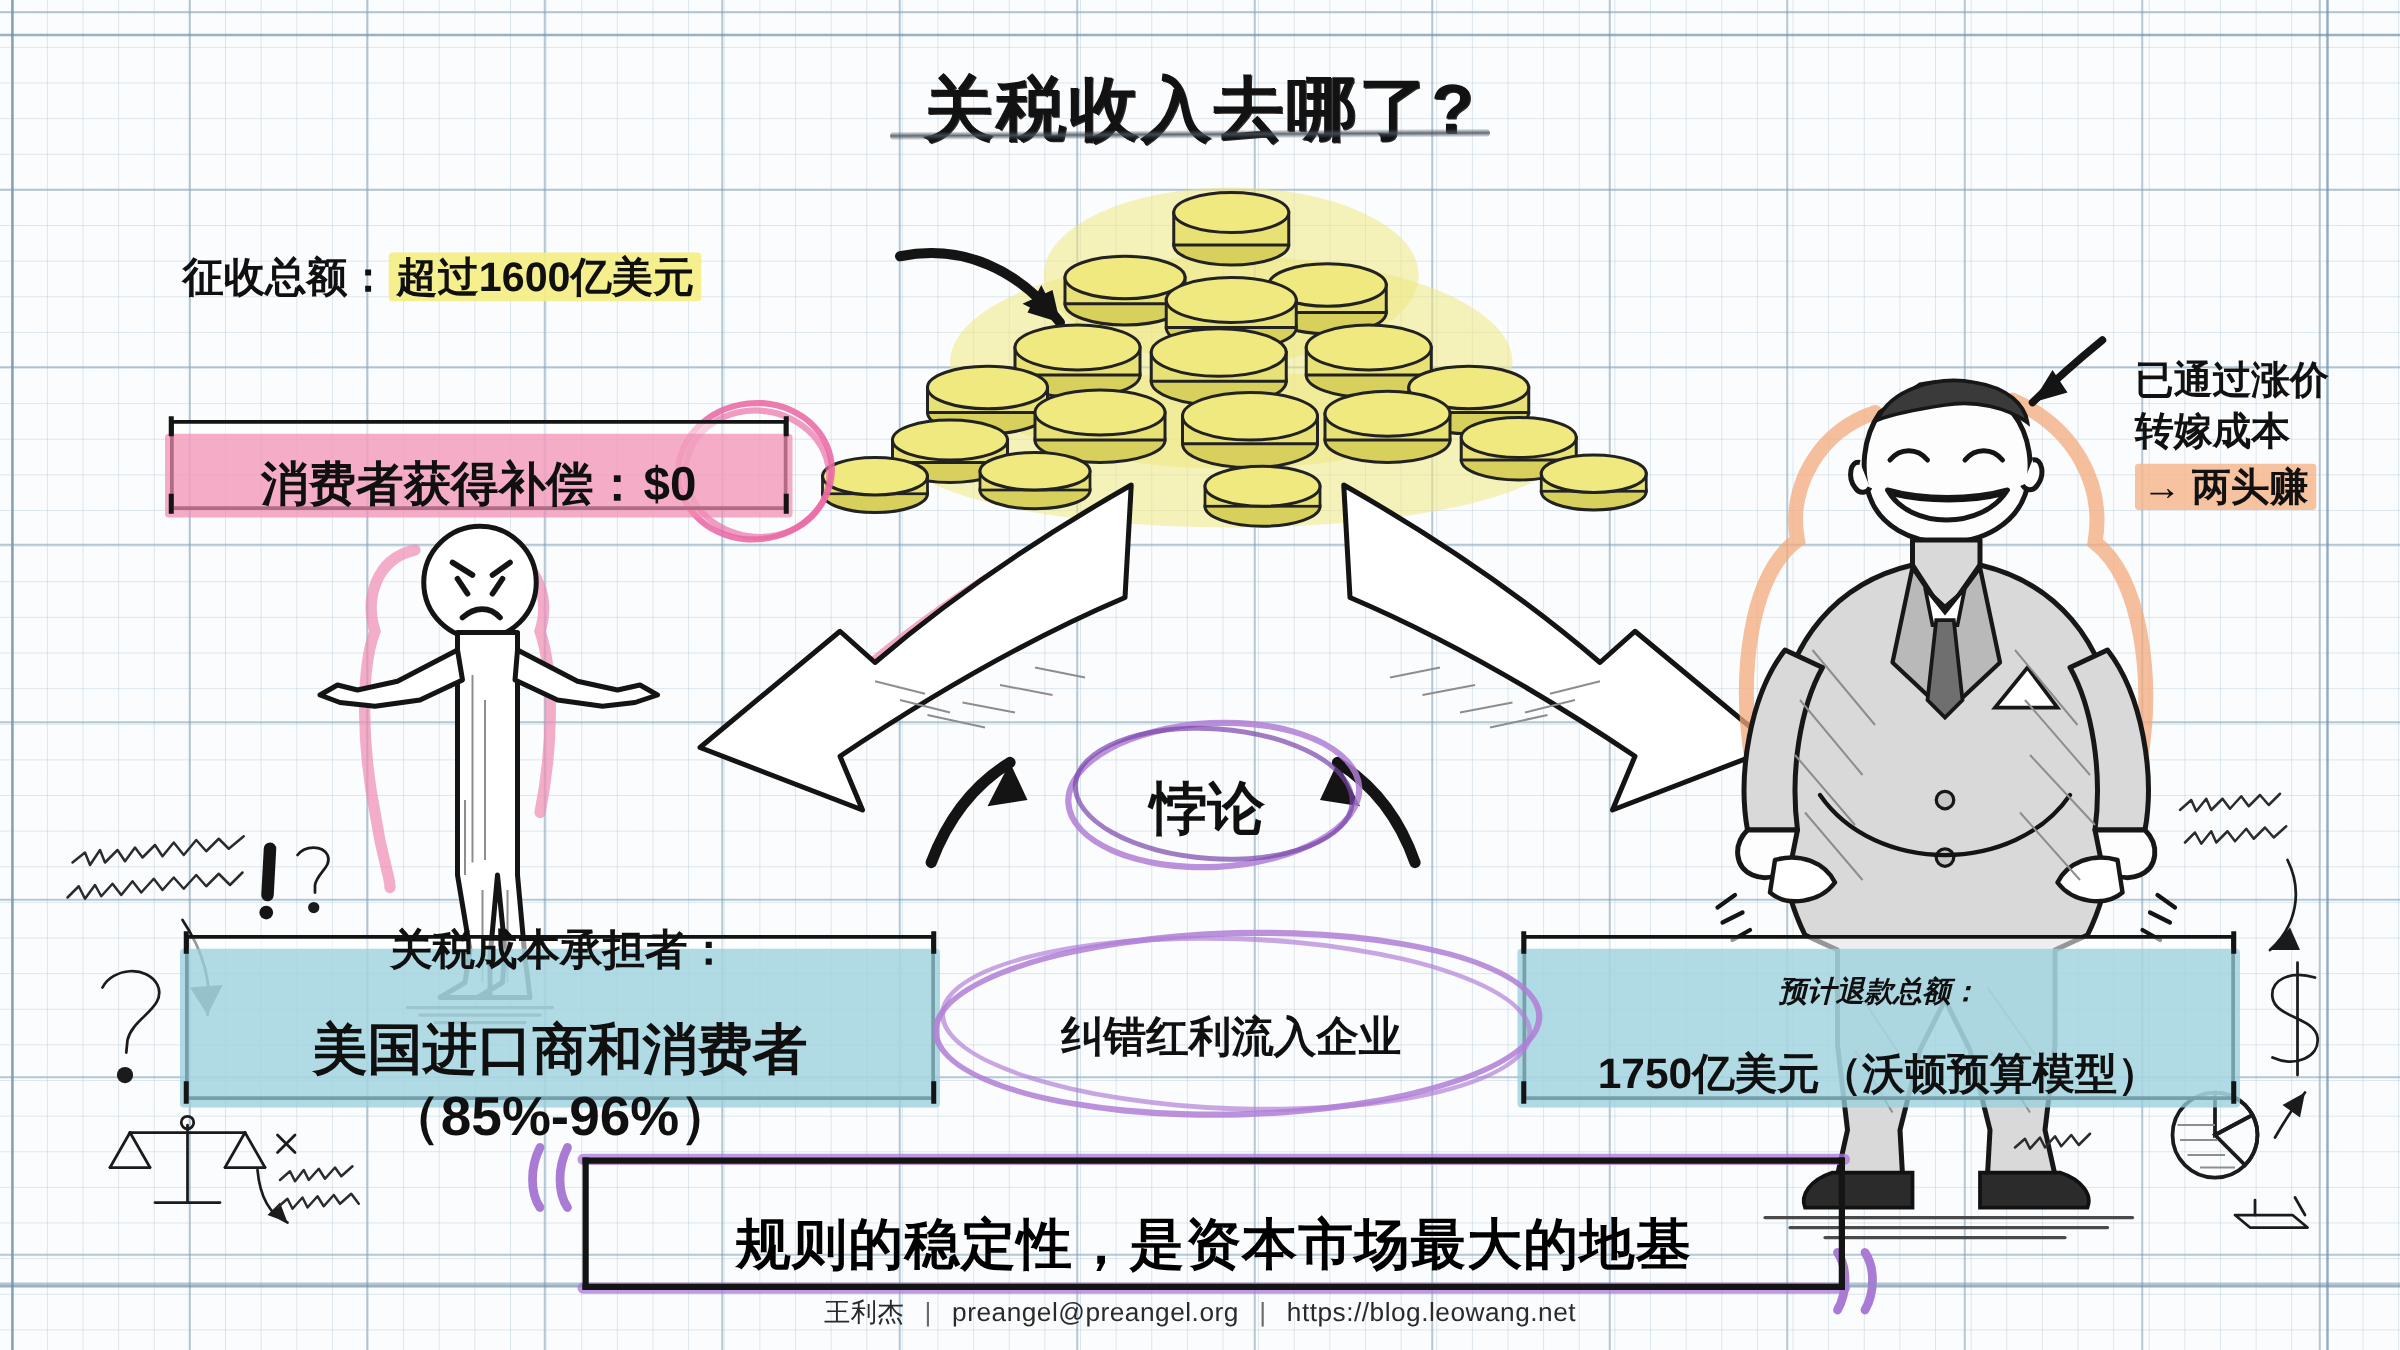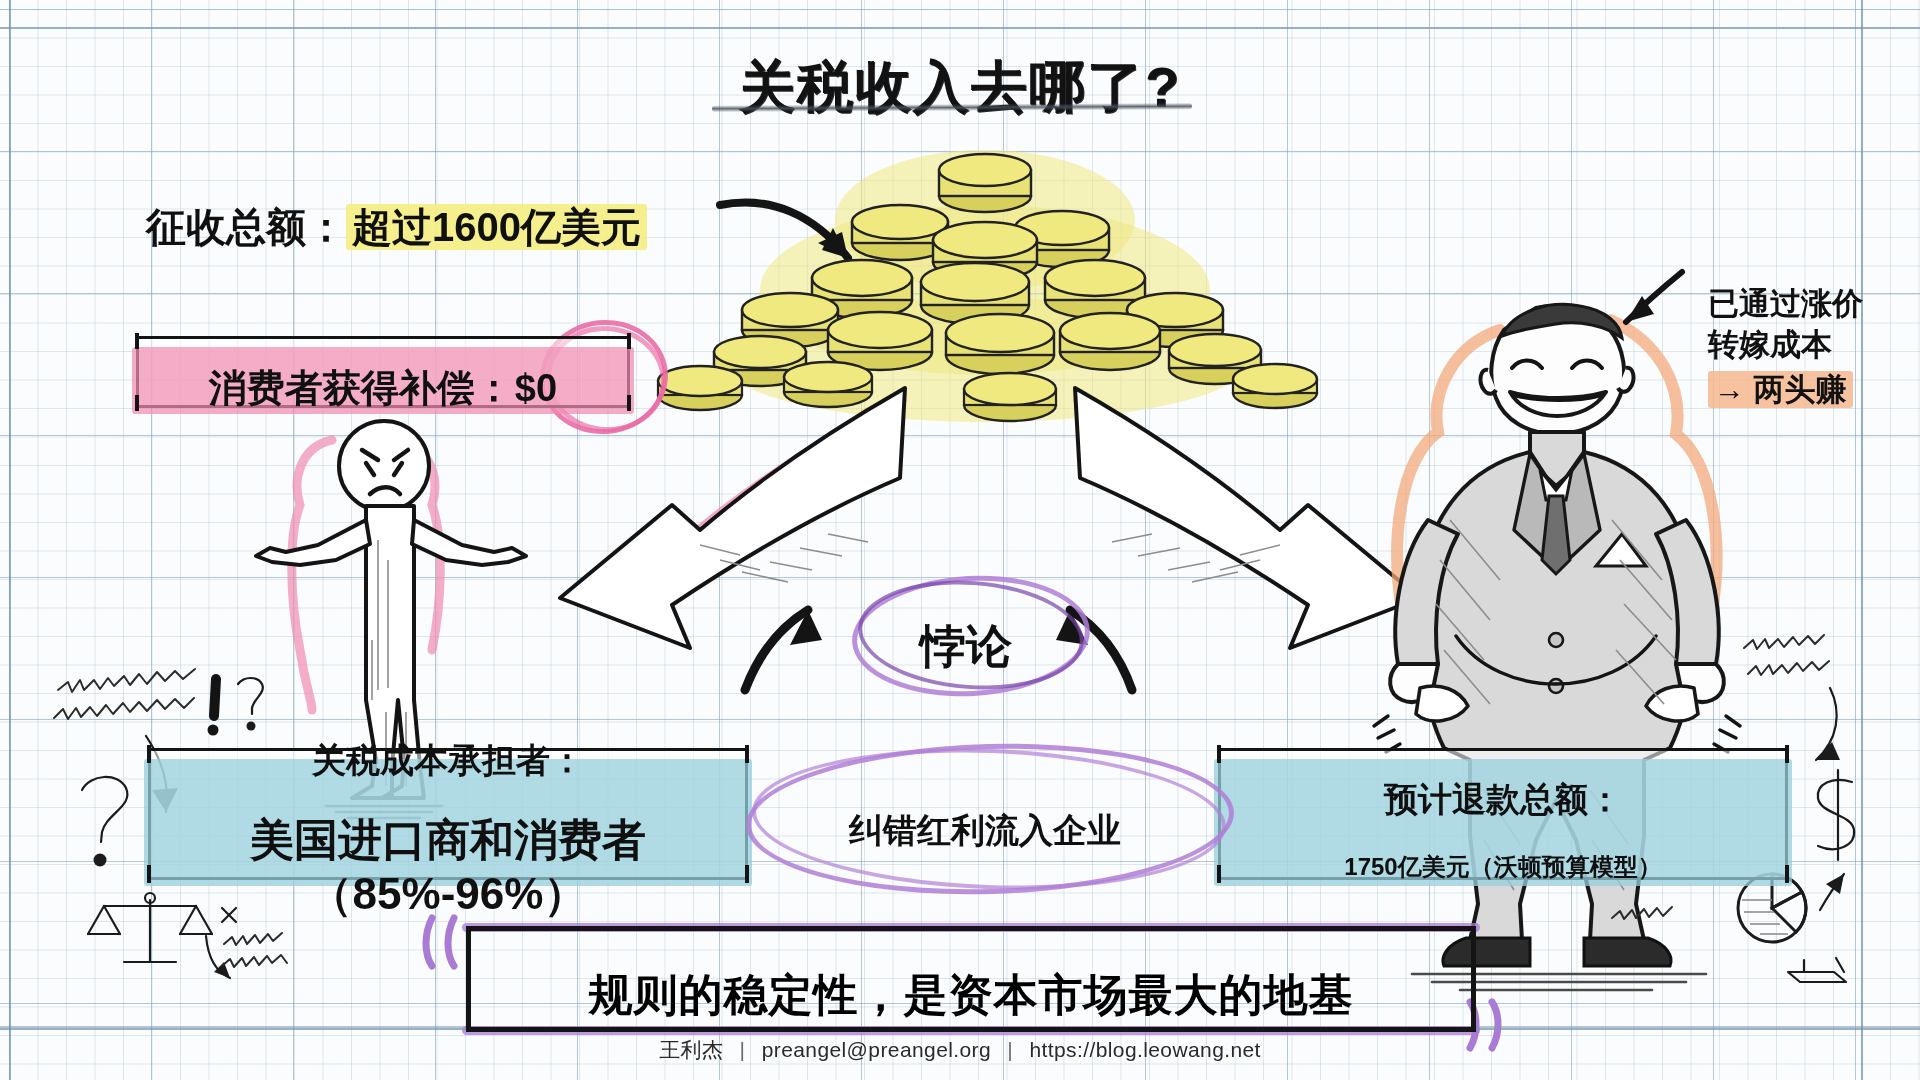--- a/index.html
+++ b/index.html
@@ -522,21 +522,21 @@
     <g fill="none" stroke="#a97bd4" stroke-width="7" stroke-linecap="round">
       <path d="M432 918 C 424 934, 424 954, 432 966"></path>
       <path d="M454 918 C 446 934, 446 954, 454 966"></path>
     </g>
     <g fill="none" stroke="#a97bd4" stroke-width="7" stroke-linecap="round">
       <path d="M1470 1002 C 1478 1014, 1478 1034, 1470 1048"></path>
       <path d="M1492 1002 C 1500 1014, 1500 1034, 1492 1048"></path>
     </g>
   </svg>
 
-  <div class="abs cjk nosel" id="lbl-collected" style="left:146px;top:168px;font-size:40px;font-weight:bold;color:#101010;white-space:nowrap;">
+  <div class="abs cjk nosel" id="lbl-collected" style="left:146px;top:168px;font-size:33px;font-weight:bold;color:#101010;white-space:nowrap;">
     <span>征收总额：</span><span class="hl hl-yellow">超过1600亿美元</span>
   </div>
 
 
   <div class="abs cjk nosel" style="left:1708px;top:252px;font-size:31px;font-weight:bold;color:#111;line-height:1.32;text-align:left;">
     <div>已通过涨价</div>
     <div>转嫁成本</div>
     <div style="margin-top:4px;"><span class="hl hl-orange">→ 两头赚</span></div>
   </div>
 
@@ -574,22 +574,22 @@
   <div class="abs" style="left:760px;top:750px;width:450px;height:128px;z-index:4;">
     <span class="ellipse" style="left:-14px;top:-6px;width:478px;height:140px;transform:rotate(-1.5deg);"></span>
     <span class="ellipse thin" style="left:-8px;top:-1px;width:466px;height:132px;transform:rotate(2deg);opacity:.8;"></span>
     <div class="cjk nosel" style="position:absolute;inset:0;display:flex;flex-direction:column;align-items:center;justify-content:center;font-size:34px;font-weight:bold;color:#101010;line-height:1.25;">
       <span>纠错红利流入企业</span>
     </div>
   </div>
 
   <div class="abs" style="left:1218px;top:748px;width:570px;height:132px;z-index:3;">
     <div class="sketchbox shadow-teal" style="position:relative;width:100%;height:100%;z-index:1;flex-direction:column;">
-      <span class="bx-txt cjk nosel" style="font-size:34px;">预计退款总额：</span>
-      <span class="bx-txt cjk nosel" style="font-size:24px;">1750亿美元（沃顿预算模型）</span>
+      <span class="bx-txt cjk nosel" style="font-size:23px;font-style:italic;">预计退款总额：</span>
+      <span class="bx-txt cjk nosel" style="font-size:34px;">1750亿美元（沃顿预算模型）</span>
       <span class="tick" style="left:-4px;top:-6px;width:4px;height:18px;"></span>
       <span class="tick" style="right:-4px;top:-6px;width:4px;height:18px;"></span>
       <span class="tick" style="left:-4px;bottom:-6px;width:4px;height:18px;"></span>
       <span class="tick" style="right:-4px;bottom:-6px;width:4px;height:18px;"></span>
     </div>
   </div>
 
   <div class="abs" style="left:466px;top:926px;width:1010px;height:106px;z-index:3;">
 
     <div class="abs" style="left:-4px;top:-3px;width:1018px;height:9px;background:rgba(170,120,215,.75);border-radius:5px;"></div>

